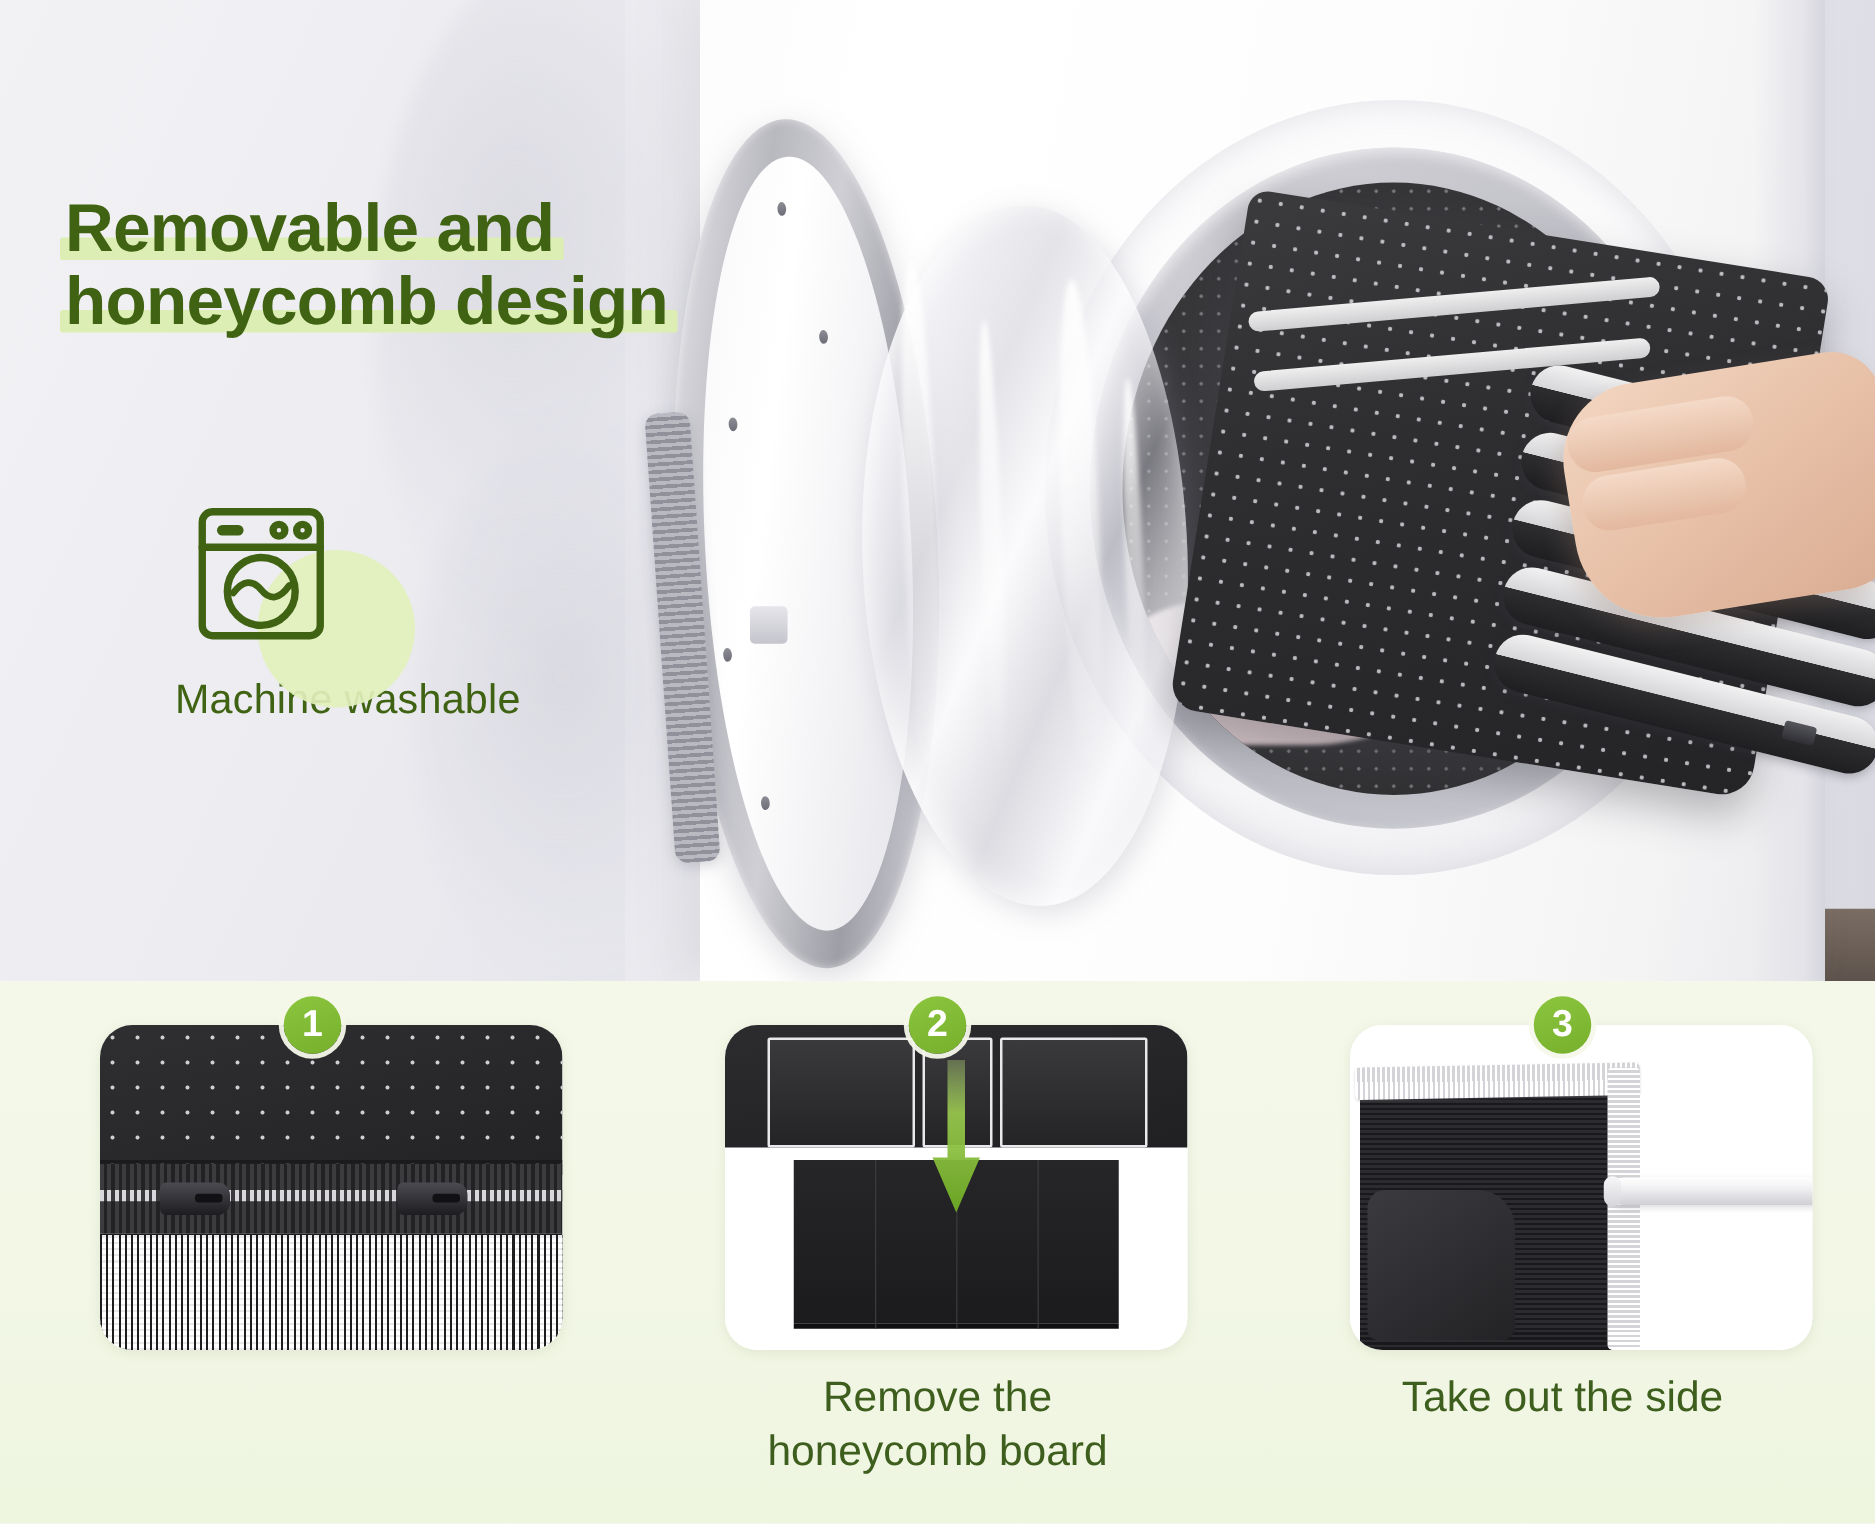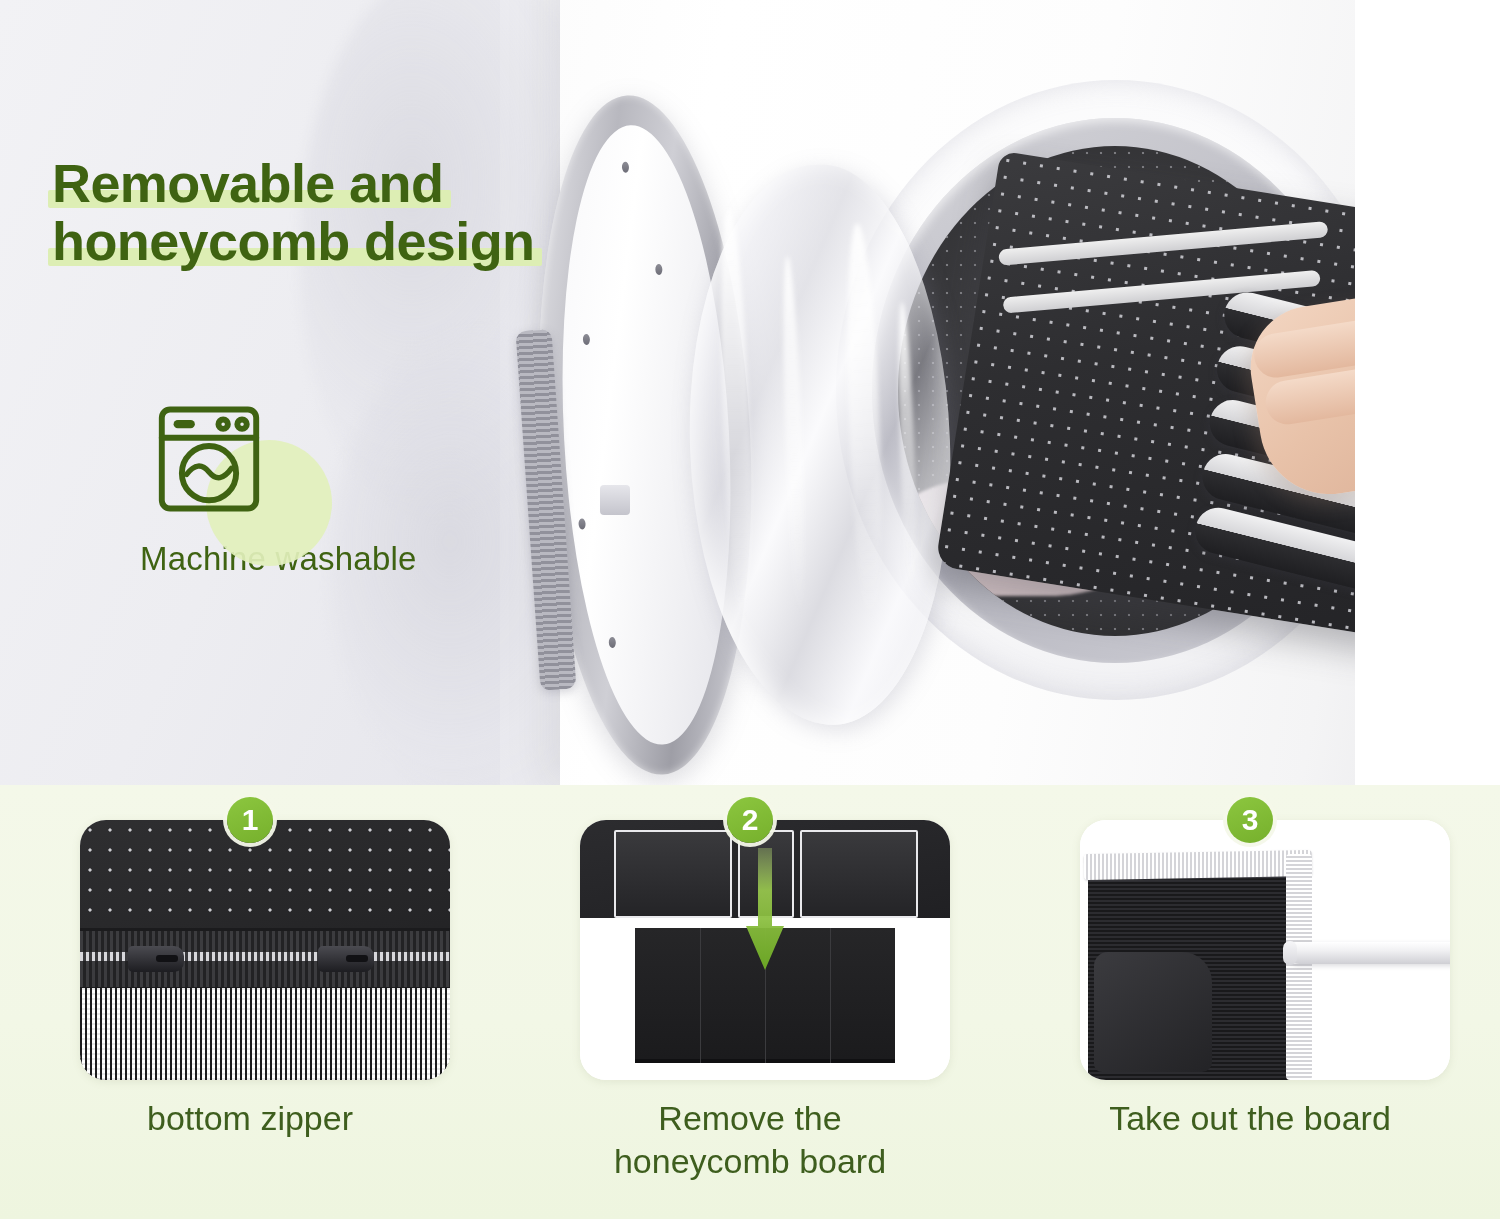--- a/index.html
+++ b/index.html
@@ -5,21 +5,21 @@
   * { margin:0; padding:0; box-sizing:border-box; }
   html,body { width:1500px; height:1219px; overflow:hidden; }
   body {
     font-family:"Liberation Sans", sans-serif;
     background:#ffffff;
     position:relative;
   }
 
   
   #hero {
-    position:absolute; left:0; top:0; width:1355px; height:785px;
+    position:absolute; left:0; top:0; width:1500px; height:785px;
     overflow:hidden;
     background:linear-gradient(160deg,#f3f3f6 0%,#eeeef2 40%,#e9e9ee 100%);
   }
 
   
   .wall-left {
     position:absolute; left:0; top:0; width:500px; height:785px;
     background:linear-gradient(115deg,#f2f2f5 0%,#ededf1 55%,#e6e6ec 100%);
   }
   .wall-shadow-arc {
@@ -379,21 +379,20 @@
         <div class="s1-top-dots"></div>
       </div>
       <div class="s1-zipband"></div>
       <div class="s1-zipteeth"></div>
       <div class="s1-slider" style="left:48px;"></div>
       <div class="s1-slider" style="left:238px;"></div>
       <div class="s1-mesh"></div>
     </div>
     <div class="step-badge">1</div>
     <div class="step-caption">
-      <div>bottom zipper</div>
     </div>
   </div>
 
   <div class="step" style="left:500px;">
     <div class="step-card">
       <div class="s2-bg"></div>
       <div class="s2-black-top"></div>
       <div class="s2-panel" style="left:34px; width:118px;"></div>
       <div class="s2-panel" style="left:158px; width:56px;"></div>
       <div class="s2-panel" style="left:220px; width:118px;"></div>
@@ -427,16 +426,16 @@
       <div class="s3-bg"></div>
       <div class="s3-fabric"></div>
       <div class="s3-fabric-sheen"></div>
       <div class="s3-tape-top"></div>
       <div class="s3-tape-right"></div>
       <div class="s3-rod"></div>
       <div class="s3-rod-cap"></div>
     </div>
     <div class="step-badge">3</div>
     <div class="step-caption">
-      <div>Take out the board</div>
+      <div>Take out the side</div>
     </div>
   </div>
 </div>
 
 </body></html>

